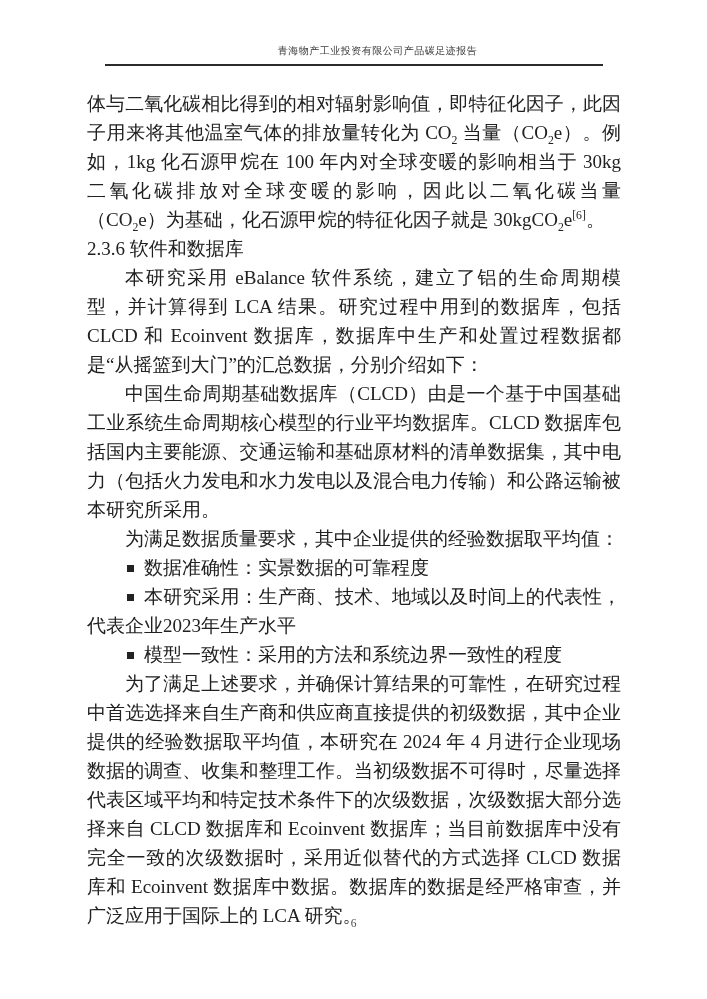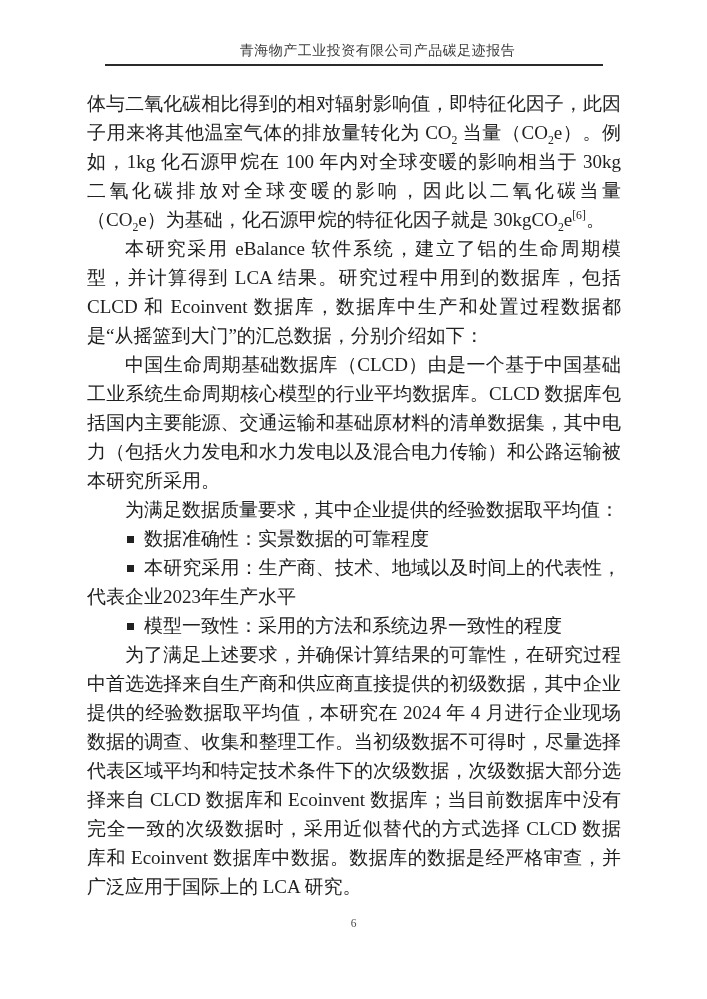--- a/index.html
+++ b/index.html
@@ -9,21 +9,21 @@
     height: 999px;
     margin: 0 auto;
     background: #ffffff;
     font-family: "Liberation Serif", "DejaVu Serif", serif;
     color: #1f1f1f;
     overflow: hidden;
     box-sizing: border-box;
   }
   .header { padding-top: 43px; text-align: center; }
   .header-title {
-    font-size: 14px;
+    font-size: 10px;
     color: #3a3a3a;
     letter-spacing: 0.5px;
     line-height: 16px;
     padding-left: 48px;
   }
   .header-rule {
     width: 498px;
     height: 2px;
     background: #2b2b2b;
     margin: 5px auto 0 auto;
@@ -73,20 +73,21 @@
 
   <div class="header">
     <div class="header-title">青海物产工业投资有限公司产品碳足迹报告</div>
     <div class="header-rule"></div>
   </div>
 
   <div class="doc-body">
 
     <p class="para">体与二氧化碳相比得到的相对辐射影响值，即特征化因子，此因子用来将其他温室气体的排放量转化为 CO<sub>2</sub> 当量（CO<sub>2</sub>e）。例如，1kg 化石源甲烷在 100 年内对全球变暖的影响相当于 30kg 二氧化碳排放对全球变暖的影响，因此以二氧化碳当量（CO<sub>2</sub>e）为基础，化石源甲烷的特征化因子就是 30kgCO<sub>2</sub>e<sup>[6]</sup>。</p>
 
+    <h3 class="heading">2.3.6 软件和数据库</h3>
 
     <p class="indent">本研究采用 eBalance 软件系统，建立了铝的生命周期模型，并计算得到 LCA 结果。研究过程中用到的数据库，包括 CLCD 和 Ecoinvent 数据库，数据库中生产和处置过程数据都是“从摇篮到大门”的汇总数据，分别介绍如下：</p>
 
     <p class="indent">中国生命周期基础数据库（CLCD）由是一个基于中国基础工业系统生命周期核心模型的行业平均数据库。CLCD 数据库包括国内主要能源、交通运输和基础原材料的清单数据集，其中电力（包括火力发电和水力发电以及混合电力传输）和公路运输被本研究所采用。</p>
 
 
 
     <p class="indent">为满足数据质量要求，其中企业提供的经验数据取平均值：</p>
 
     <p class="indent"><span class="sq"></span><span class="bullet-text">数据准确性：实景数据的可靠程度</span></p>

